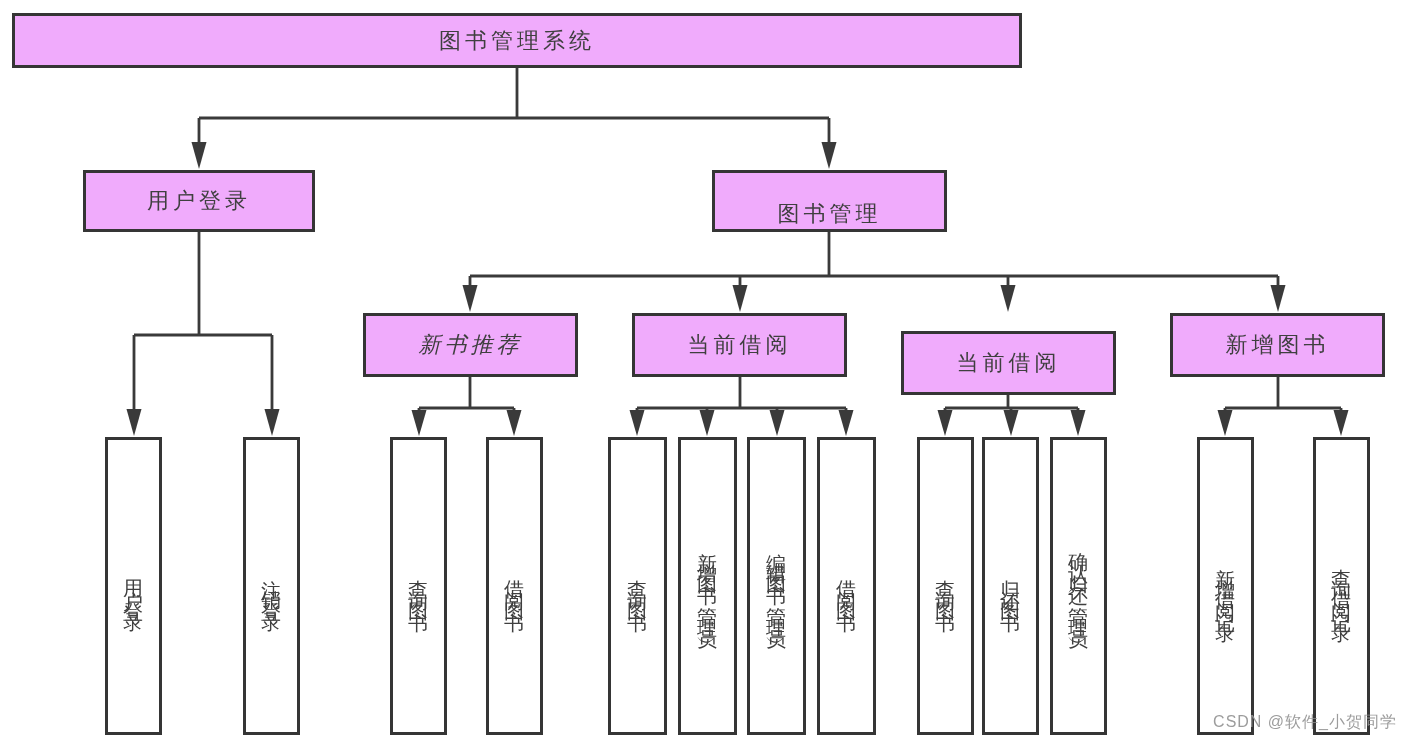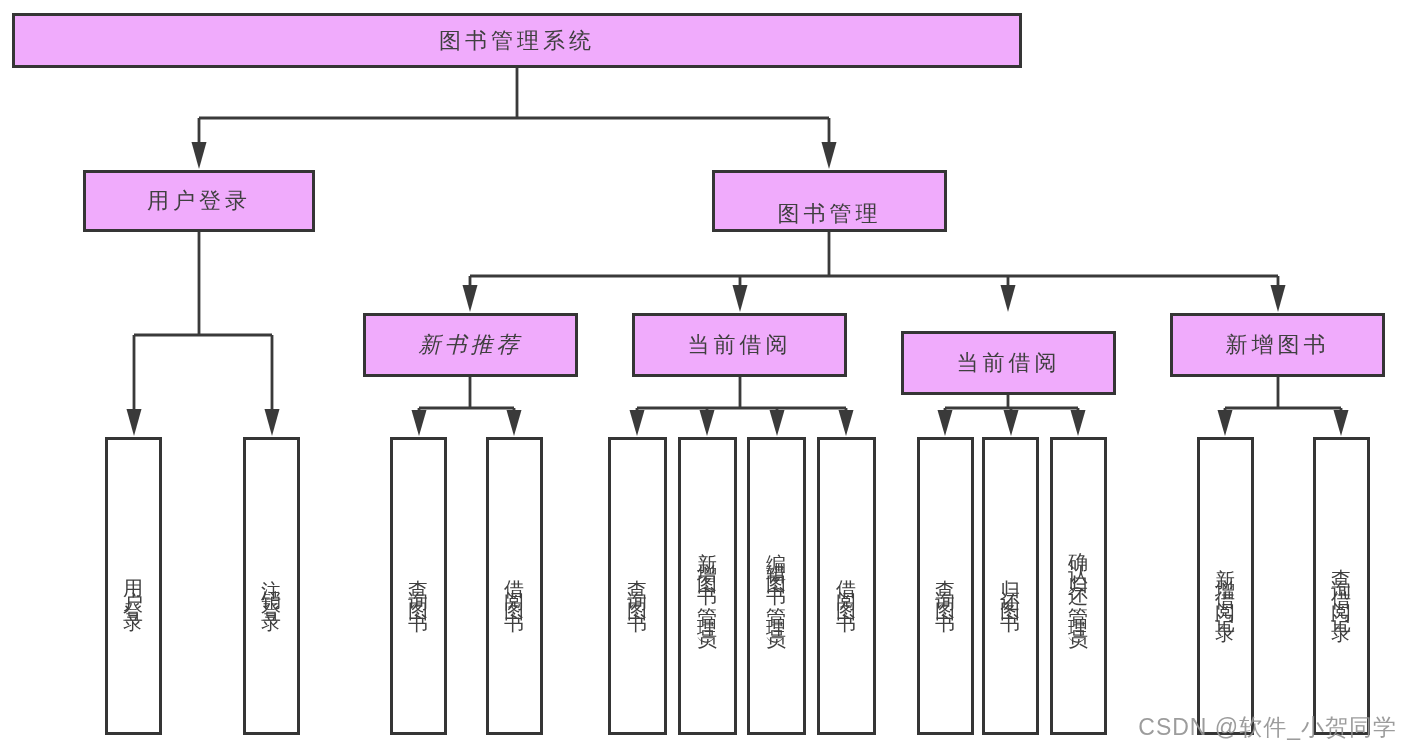--- a/index.html
+++ b/index.html
@@ -27,21 +27,21 @@
     color:#3f3f3f;font-size:20px;
   }
   .vbox span{
     writing-mode:vertical-rl;
     letter-spacing:11px;
     line-height:1;
   }
   .watermark{
     position:absolute;z-index:5;
     right:8px;top:712px;
-    font-size:23px;letter-spacing:1px;
+    font-size:16px;letter-spacing:1px;
     color:rgba(148,148,148,0.92);
     white-space:nowrap;
   }
 </style>
 </head>
 <body>
 
 <div class="canvas">
 
   <svg class="edges" width="1405" height="747" viewBox="0 0 1405 747">

